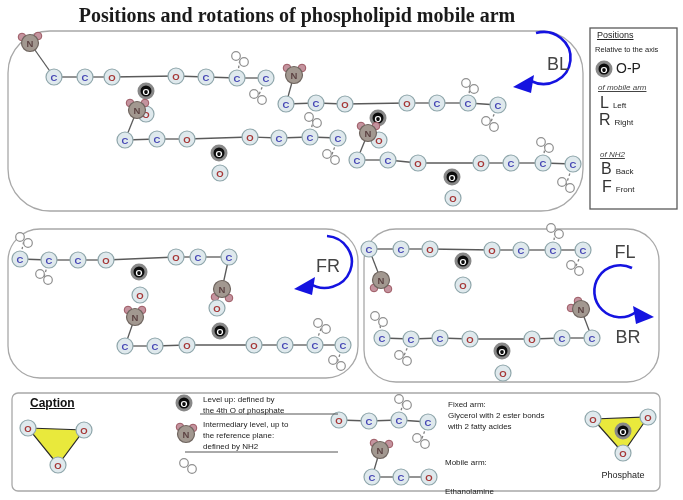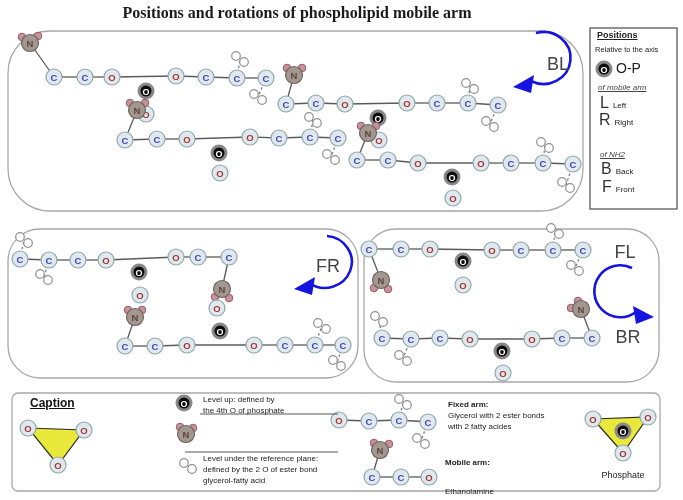--- a/index.html
+++ b/index.html
@@ -1,22 +1,22 @@
 <!DOCTYPE html>
 <html><head>
 <meta charset="utf-8">
 <style>
   html,body{margin:0;padding:0;background:#fff;}
   #stage{position:relative;width:683px;height:500px;background:#fff;overflow:hidden;
          font-family:"Liberation Sans",sans-serif;}
   #scene{position:absolute;left:0;top:0;}
   .ttl{position:absolute;left:0;top:4px;width:594px;text-align:center;
-       font-family:"Liberation Serif",serif;font-weight:bold;font-size:16px;color:#1a1a1a;}
+       font-family:"Liberation Serif",serif;font-weight:bold;font-size:20px;color:#1a1a1a;}
   .ov{position:absolute;font-size:8px;color:#222;line-height:11px;white-space:nowrap;}
-  .b{font-weight:bold;}
+  .b{font-weight:normal;}
   .u{text-decoration:underline;}
   .it{font-style:italic;color:#444;}
   .big{font-size:16px;color:#333;font-weight:400;}
   .sm{font-size:8px;color:#222;margin-left:4px;}
   .row{display:flex;align-items:baseline;}
   .cap-title{font-size:12px;font-weight:bold;text-decoration:underline;color:#111;}
 </style>
 </head>
 <body>
 
@@ -445,24 +445,24 @@
   <div class="ov row" style="left:602px;top:181px;">
     <span class="big">F</span>
     <span class="sm">Front</span>
   </div>
 
   <div class="ov cap-title" style="left:30px;top:398px;">Caption</div>
   <div class="ov" style="left:203px;top:394px;">
     <div>Level up: defined by</div>
     <div>the 4th O of phosphate</div>
   </div>
-  <div class="ov" style="left:203px;top:453px;">
-    <div>Level under the reference plane:</div>
-    <div>defined by the 2 O of ester bond</div>
-    <div>glycerol-fatty acid</div>
+  <div class="ov" style="left:203px;top:419px;">
+    <div>Intermediary level, up to</div>
+    <div>the reference plane:</div>
+    <div>defined by NH2</div>
   </div>
   <div class="ov" style="left:448px;top:399px;">
     <div class="b">Fixed arm:</div>
     <div>Glycerol with 2 ester bonds</div>
     <div>with 2 fatty acides</div>
   </div>
   <div class="ov" style="left:445px;top:457px;">
     <div class="b">Mobile arm:</div>
     <div style="margin-top:18px;">Ethanolamine</div>
   </div>

